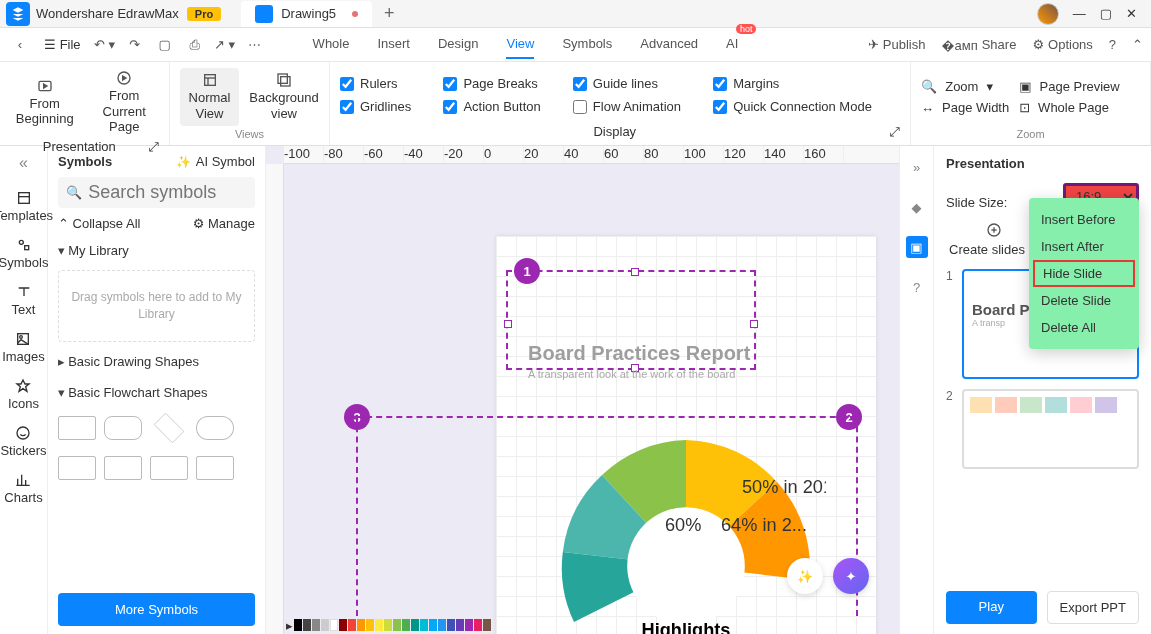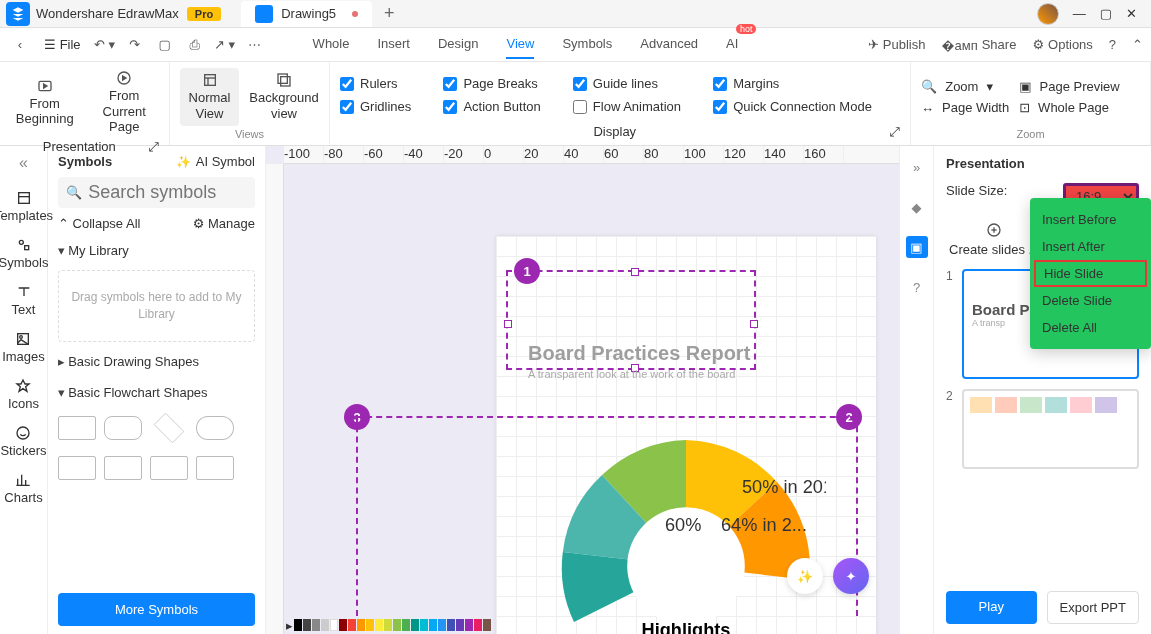--- a/index.html
+++ b/index.html
@@ -64,30 +64,30 @@
 .repsub{position:absolute;font-size:11px;color:#aaa}
 .fab{position:absolute;bottom:40px;right:30px;display:flex;gap:10px}
 .fab div{width:36px;height:36px;background:#fff;border-radius:50%;box-shadow:0 2px 6px rgba(0,0,0,0.15);display:flex;align-items:center;justify-content:center}
 .colorbar{position:absolute;bottom:2px;left:20px;right:20px;height:14px;display:flex;gap:1px;align-items:center}
 .colorbar span{width:8px;height:12px}
 .rightrail{width:34px;background:#fff;border-left:1px solid #eee;display:flex;flex-direction:column;align-items:center;padding-top:10px;gap:18px}
 .rightrail div{width:22px;height:22px;display:flex;align-items:center;justify-content:center;color:#888;cursor:pointer}
 .rightrail .active{background:#0a84ff;color:#fff;border-radius:3px}
 .prespanel{width:218px;border-left:1px solid #eee;padding:10px 12px;display:flex;flex-direction:column;gap:12px;position:relative}
 .prespanel .ptitle{font-weight:600}
-.sizerow{display:flex;justify-content:space-between;align-items:flex-start}
+.sizerow{display:flex;justify-content:space-between;align-items:flex-end}
 .sizerow select{border:3px solid #701a75;padding:2px 18px 2px 6px;border-radius:3px;background:#ef4444}
 .createrow{display:flex;justify-content:space-around;text-align:center;font-size:12px}
 .createbtn{display:flex;flex-direction:column;align-items:center;gap:4px;cursor:pointer}
 .slides{display:flex;flex-direction:column;gap:10px}
 .slidewrap{display:flex;gap:6px}
 .slidewrap .num{font-size:12px;color:#666;width:10px}
 .thumb{flex:1;height:110px;border:2px solid #0a84ff;border-radius:4px;background:#fff;padding:30px 8px 8px;overflow:hidden}
 .thumb2{border-color:#ddd;height:80px;padding:6px}
-.ctxmenu{position:absolute;top:52px;right:0;width:121px;background:#22c55e;box-shadow:0 4px 16px rgba(0,0,0,0.2);border-radius:4px;padding:8px 0;z-index:10}
+.ctxmenu{position:absolute;top:52px;right:12px;width:110px;background:#86efac;box-shadow:0 4px 16px rgba(0,0,0,0.2);border-radius:4px;padding:8px 0;z-index:10}
 .ctxmenu div{padding:6px 12px;font-size:13px;cursor:pointer}
 .ctxmenu .hl{border:2px solid #e53935;margin:0 4px;padding:4px 8px}
 .presfoot{margin-top:auto;display:flex;gap:10px}
 .playbtn{flex:1;background:#0a84ff;color:#fff;text-align:center;padding:8px;border-radius:4px}
 .exportbtn{flex:1;border:1px solid #ddd;text-align:center;padding:8px;border-radius:4px}
 svg{width:16px;height:16px}
 .chart{position:absolute;left:280px;top:280px;width:280px;height:280px}
 </style>
 </head>
 <body>

